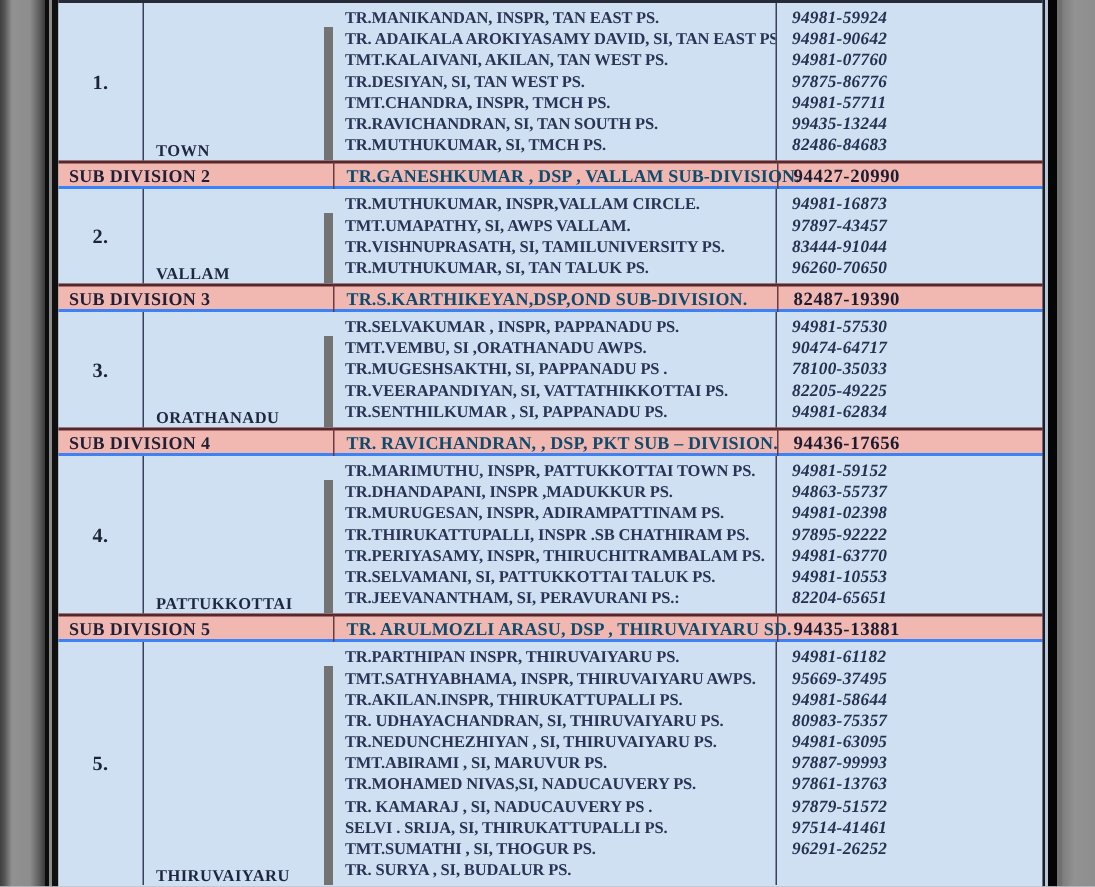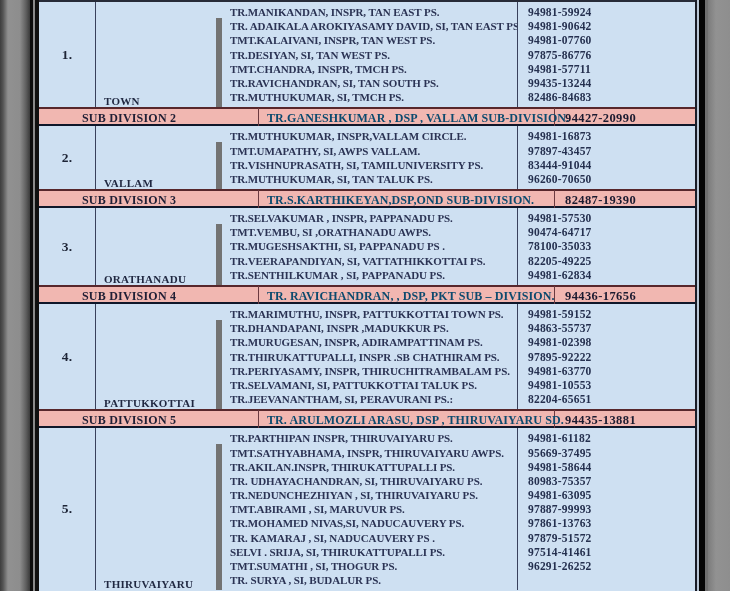--- a/index.html
+++ b/index.html
@@ -28,37 +28,36 @@
   }
   
   #dir-table{
     position:absolute;left:39px;top:0;width:656px;height:591px;
     background:#cee0f2;border-top:2px solid #272b38;
   }
   .row{display:flex;width:100%;box-sizing:border-box;}
   .row.blue{background:#cee0f2;}
   .row.pink{
     background:#f1b7b1;height:19px;
-    border-top:2px solid #57272c;border-bottom:2px solid #0f172a;
+    border-top:2px solid #57272c;border-bottom:2px solid #3b82f6;
     align-items:center;
-    padding-left:36px;
   }
   .c{box-sizing:border-box;}
   .c1{width:57px;border-right:1px solid #39415c;display:flex;align-items:center;justify-content:center;}
   .c2{width:126px;border-right:6px solid #737373;display:flex;align-items:flex-end;padding-left:8px;margin-top:16px;}
   .c3{width:296px;border-right:1px solid #39415c;}
   .c4{flex:1;}
   .pc12{width:184px;border-right:1px solid #6b3a40;padding-left:7px;}
   .pc3{width:296px;border-right:1px solid #6b3a40;padding-left:8px;}
   .pc4{flex:1;padding-left:10px;}
   .serial{font-size:13.5px;color:#1d2436;letter-spacing:.3px;}
   .divname{font-size:11px;color:#1f2740;letter-spacing:.3px;}
   .list{padding:3px 0 3px 0;}
   .row.blue .c3 .list{padding-left:8px;}
-  .row.blue .c4 .list{padding-left:10px;}
+  .row.blue .c4 .list{padding-left:10px;font-style:italic;}
   .line{
     height:14.2px;line-height:14.2px;font-size:11px;color:#2b3354;
     white-space:nowrap;letter-spacing:-0.1px;overflow:hidden;
   }
   .line.phone{font-size:11.5px;color:#25304f;letter-spacing:.2px;}
   .sub-label{font-size:12px;color:#201f35;letter-spacing:.2px;white-space:nowrap;}
   .sub-officer{font-size:12px;color:#0c4a6e;letter-spacing:.1px;white-space:nowrap;}
   .sub-phone{font-size:12.5px;color:#1c1b30;letter-spacing:.4px;white-space:nowrap;}
   
   .row.blue:last-child{padding-bottom:30px;}
@@ -75,21 +74,21 @@
     <div class="c c1">
       <span class="serial">1.</span>
     </div>
     <div class="c c2">
       <span class="divname">TOWN</span>
     </div>
     <div class="c c3">
       <div class="list">
             <div class="line">TR.MANIKANDAN, INSPR, TAN EAST PS.</div>
             <div class="line">TR. ADAIKALA AROKIYASAMY DAVID, SI, TAN EAST PS.</div>
-            <div class="line">TMT.KALAIVANI, INSPR, TAN WEST PS.</div>
+            <div class="line">TMT.KALAIVANI, AKILAN, TAN WEST PS.</div>
             <div class="line">TR.DESIYAN, SI, TAN WEST PS.</div>
             <div class="line">TMT.CHANDRA, INSPR, TMCH PS.</div>
             <div class="line">TR.RAVICHANDRAN, SI, TAN SOUTH PS.</div>
             <div class="line">TR.MUTHUKUMAR, SI, TMCH PS.</div>
           </div>
     </div>
     <div class="c c4">
       <div class="list">
             <div class="line phone">94981-59924</div>
             <div class="line phone">94981-90642</div>

